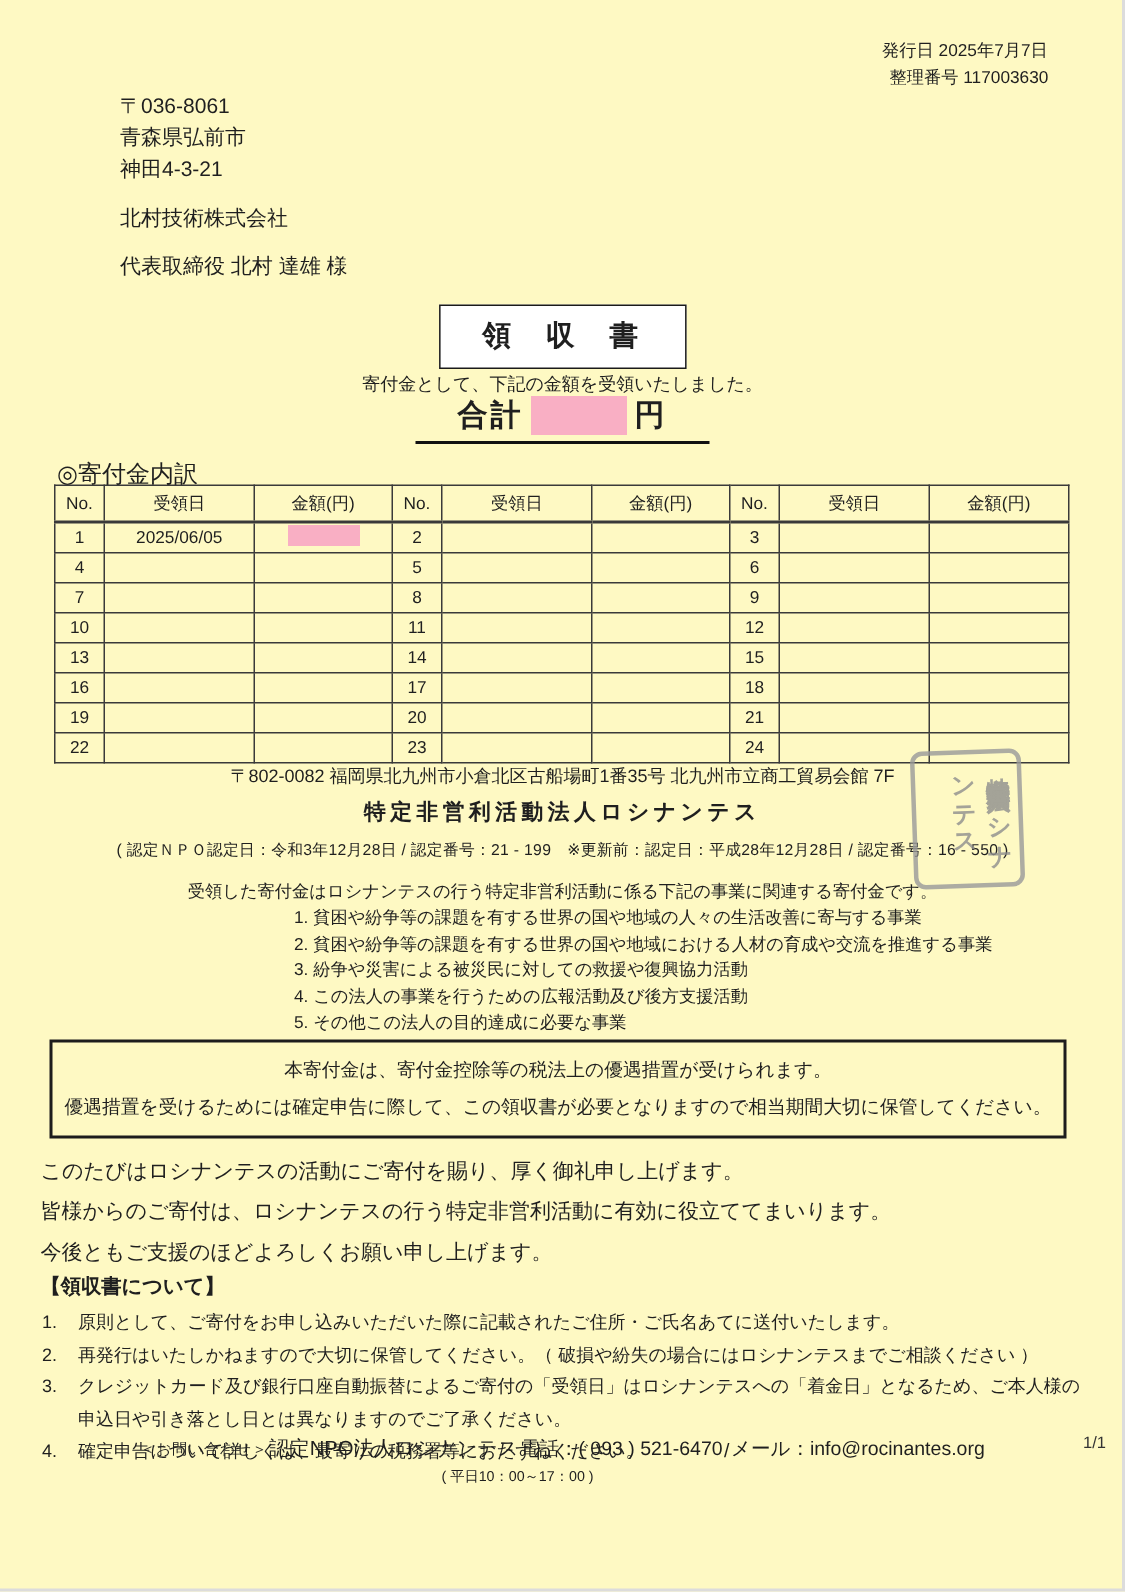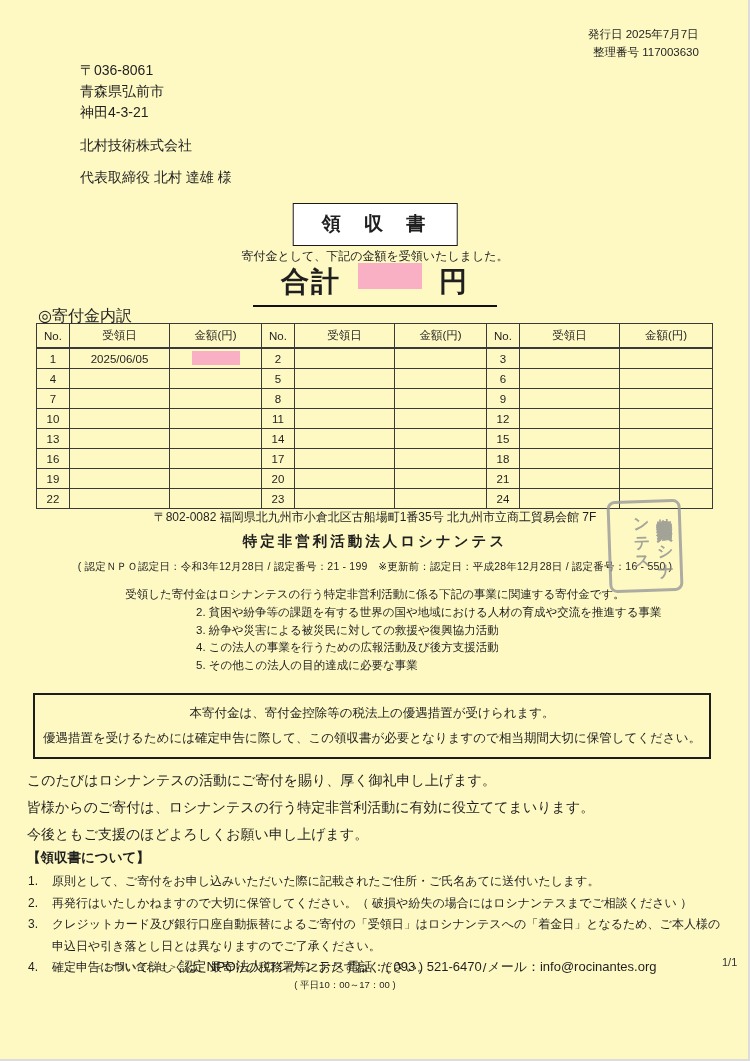--- a/index.html
+++ b/index.html
@@ -25,24 +25,24 @@
     position:absolute;top:203px;left:50%;transform:translateX(-50%);
     border:1.5px solid #1a1a1a;
     padding:7px 22px 8px 28px;
     font-size:19px;font-weight:bold;letter-spacing:9px;
     background:#fff;white-space:nowrap;
   }
   .intro-line{position:absolute;top:248px;width:100%;text-align:center;font-size:12px;}
   
   .total-wrap{position:absolute;top:263px;width:100%;text-align:center;}
   .total-line{
-    display:inline-flex;align-items:flex-start;gap:17px;
+    display:inline-flex;align-items:flex-end;gap:5px;
     border-bottom:2.5px solid #111;
     padding:0 28px 4px 28px;
-    font-size:28px;font-weight:600;letter-spacing:2px;
+    font-size:20px;font-weight:600;letter-spacing:2px;
   }
   .redaction{display:inline-block;background:#F9AFC4;}
   .redaction.total{width:64px;height:26px;}
   .redaction.cell{width:48px;height:14px;margin:0 auto;}
   
   .breakdown-heading{position:absolute;top:306px;left:38px;font-size:16px;}
   .breakdown-table{
     position:absolute;top:323px;left:36px;width:677px;
     border-collapse:collapse;table-layout:fixed;
     font-size:11.5px;
@@ -251,20 +251,21 @@
   <div class="issuer">
     <div class="addr">〒802-0082 福岡県北九州市小倉北区古船場町1番35号 北九州市立商工貿易会館 7F</div>
     <div class="org">特定非営利活動法人ロシナンテス</div>
     <div class="cert">( 認定ＮＰＯ認定日：令和3年12月28日 / 認定番号：21 - 199　※更新前：認定日：平成28年12月28日 / 認定番号：16 - 550 )</div>
   </div>
 
   <div class="seal" style="color: rgb(142, 142, 142);">特定非営利活動法人ロシナンテス</div>
 
   <div class="purpose-intro">受領した寄付金はロシナンテスの行う特定非営利活動に係る下記の事業に関連する寄付金です。</div>
   <ul class="purpose-list">
+      <li>1. 貧困や紛争等の課題を有する世界の国や地域の人々の生活改善に寄与する事業</li>
       <li>2. 貧困や紛争等の課題を有する世界の国や地域における人材の育成や交流を推進する事業</li>
       <li>3. 紛争や災害による被災民に対しての救援や復興協力活動</li>
       <li>4. この法人の事業を行うための広報活動及び後方支援活動</li>
       <li>5. その他この法人の目的達成に必要な事業</li>
     </ul>
 
   <div class="notice-box">
     <div>本寄付金は、寄付金控除等の税法上の優遇措置が受けられます。</div>
     <div>優遇措置を受けるためには確定申告に際して、この領収書が必要となりますので相当期間大切に保管してください。</div>
   </div>

